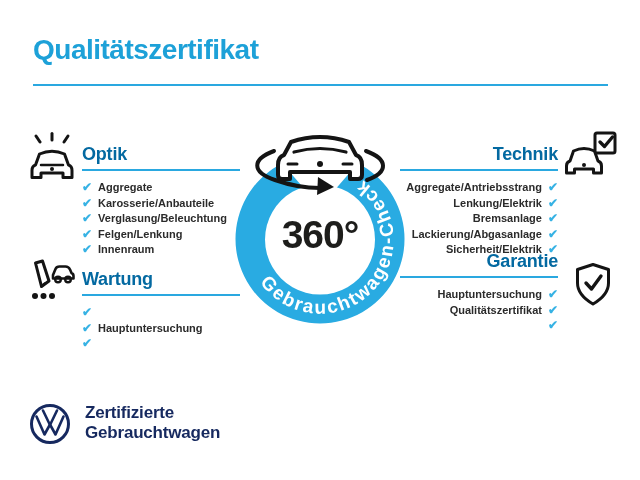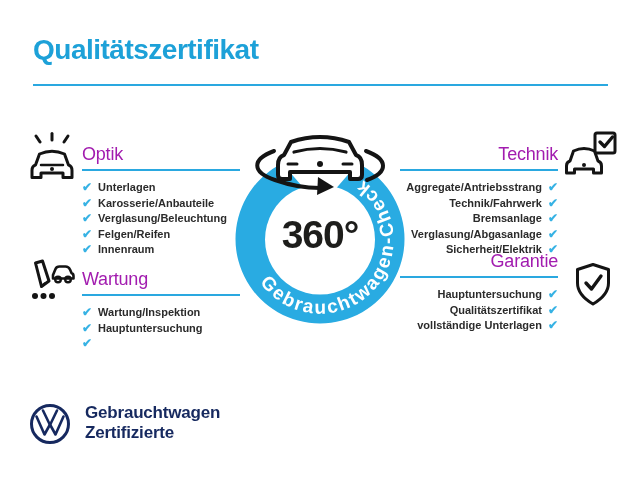--- a/index.html
+++ b/index.html
@@ -4,21 +4,21 @@
 <style>
   html,body{margin:0;padding:0;background:#fff;}
   #stage{position:relative;width:640px;height:480px;background:#ffffff;overflow:hidden;
          font-family:"Liberation Sans",sans-serif;}
   
   #title{position:absolute;left:33px;top:34px;font-size:28px;font-weight:700;
          color:#1da1d8;letter-spacing:-0.5px;}
   #divider{position:absolute;left:33px;top:84px;width:575px;height:2px;background:#2aa8e0;}
   
   .sec{position:absolute;width:158px;}
-  .sec h2{margin:0;font-size:18px;font-weight:400;color:#a21caf;letter-spacing:-0.2px;}
+  .sec h2{margin:0;font-size:18px;font-weight:700;color:#0369a1;letter-spacing:-0.2px;}
   .sec .u{height:2px;background:#2aa8e0;margin-top:4px;}
   .sec ul{margin:9px 0 0;padding:0;list-style:none;}
   .sec li{display:flex;gap:6px;align-items:baseline;font-size:11px;font-weight:700;
           line-height:15.5px;color:#2b2b2b;}
   .sec.right{text-align:right;}
   .sec.right li{justify-content:flex-end;}
   .chk{color:#36b2e4;font-size:12px;line-height:15.5px;}
   #sec-optik{left:82px;top:144px;}
   #sec-technik{left:400px;top:144px;}
   #sec-wartung{left:82px;top:269px;}
@@ -86,75 +86,74 @@
       <path d="M12 21 l5.5 6 L27 14" stroke-width="3.4"></path>
     </svg>
   </div>
 
   <div class="sec" id="sec-optik">
     <h2>Optik</h2>
     <div class="u"></div>
     <ul>
       <li>
           <span class="chk">✔</span>
-          <span>Unterlagen</span>
+          <span>Aggregate</span>
         </li>
       <li>
           <span class="chk">✔</span>
           <span>Karosserie/Anbauteile</span>
         </li>
       <li>
           <span class="chk">✔</span>
           <span>Verglasung/Beleuchtung</span>
         </li>
       <li>
           <span class="chk">✔</span>
-          <span>Felgen/Reifen</span>
+          <span>Felgen/Lenkung</span>
         </li>
       <li>
           <span class="chk">✔</span>
           <span>Innenraum</span>
         </li>
     </ul>
   </div>
 
   <div class="sec right" id="sec-technik">
     <h2>Technik</h2>
     <div class="u"></div>
     <ul>
       <li>
           <span>Aggregate/Antriebsstrang</span>
           <span class="chk">✔</span>
         </li>
       <li>
-          <span>Technik/Fahrwerk</span>
+          <span>Lenkung/Elektrik</span>
           <span class="chk">✔</span>
         </li>
       <li>
           <span>Bremsanlage</span>
           <span class="chk">✔</span>
         </li>
       <li>
-          <span>Verglasung/Abgasanlage</span>
+          <span>Lackierung/Abgasanlage</span>
           <span class="chk">✔</span>
         </li>
       <li>
           <span>Sicherheit/Elektrik</span>
           <span class="chk">✔</span>
         </li>
     </ul>
   </div>
 
   <div class="sec" id="sec-wartung">
     <h2>Wartung</h2>
     <div class="u"></div>
     <ul>
       <li>
           <span class="chk">✔</span>
-          <span>Wartung/Inspektion</span>
         </li>
       <li>
           <span class="chk">✔</span>
           <span>Hauptuntersuchung</span>
         </li>
       <li>
           <span class="chk">✔</span>
         </li>
     </ul>
   </div>
@@ -165,21 +164,20 @@
     <ul>
       <li>
           <span>Hauptuntersuchung</span>
           <span class="chk">✔</span>
         </li>
       <li>
           <span>Qualitätszertifikat</span>
           <span class="chk">✔</span>
         </li>
       <li>
-          <span>vollständige Unterlagen</span>
           <span class="chk">✔</span>
         </li>
     </ul>
   </div>
 
   <svg id="badge" width="640" height="480" viewBox="0 0 640 480">
     <path fill="#29abe2" fill-rule="evenodd" d="M320,154.5 a84.5,84.5 0 1,0 0.02,0 Z M320,184.5 a55,55 0 1,0 0.02,0 Z"></path>
     <polygon fill="#ffffff" points="262,140 320,207 378,140"></polygon>
     <path id="ring-text-path" fill="none" d="M262.6,277.3 A68.5,68.5 0 1 0 357.3,182.6"></path>
     <text fill="#ffffff" font-family="Liberation Sans, sans-serif" font-size="19" font-weight="700" letter-spacing="1.1">
@@ -200,17 +198,17 @@
   <div id="deg">360°</div>
 
   <div id="footer-logo">
     <svg width="42" height="42" viewBox="0 0 42 42" fill="none" stroke="#16295f" stroke-linecap="round" stroke-linejoin="round">
       <circle cx="21" cy="21" r="18.5" stroke-width="3"></circle>
       <path d="M14 7.5 L21 22 L28 7.5" stroke-width="2.6"></path>
       <path d="M7.5 13.5 L15.5 31.5 L21 21.5 L26.5 31.5 L34.5 13.5" stroke-width="2.6"></path>
     </svg>
   </div>
   <div id="footer-text">
+    <div>Zertifizierte</div>
     <div>Gebrauchtwagen</div>
-    <div>Zertifizierte</div>
   </div>
 
 </div>
 
 </body></html>

